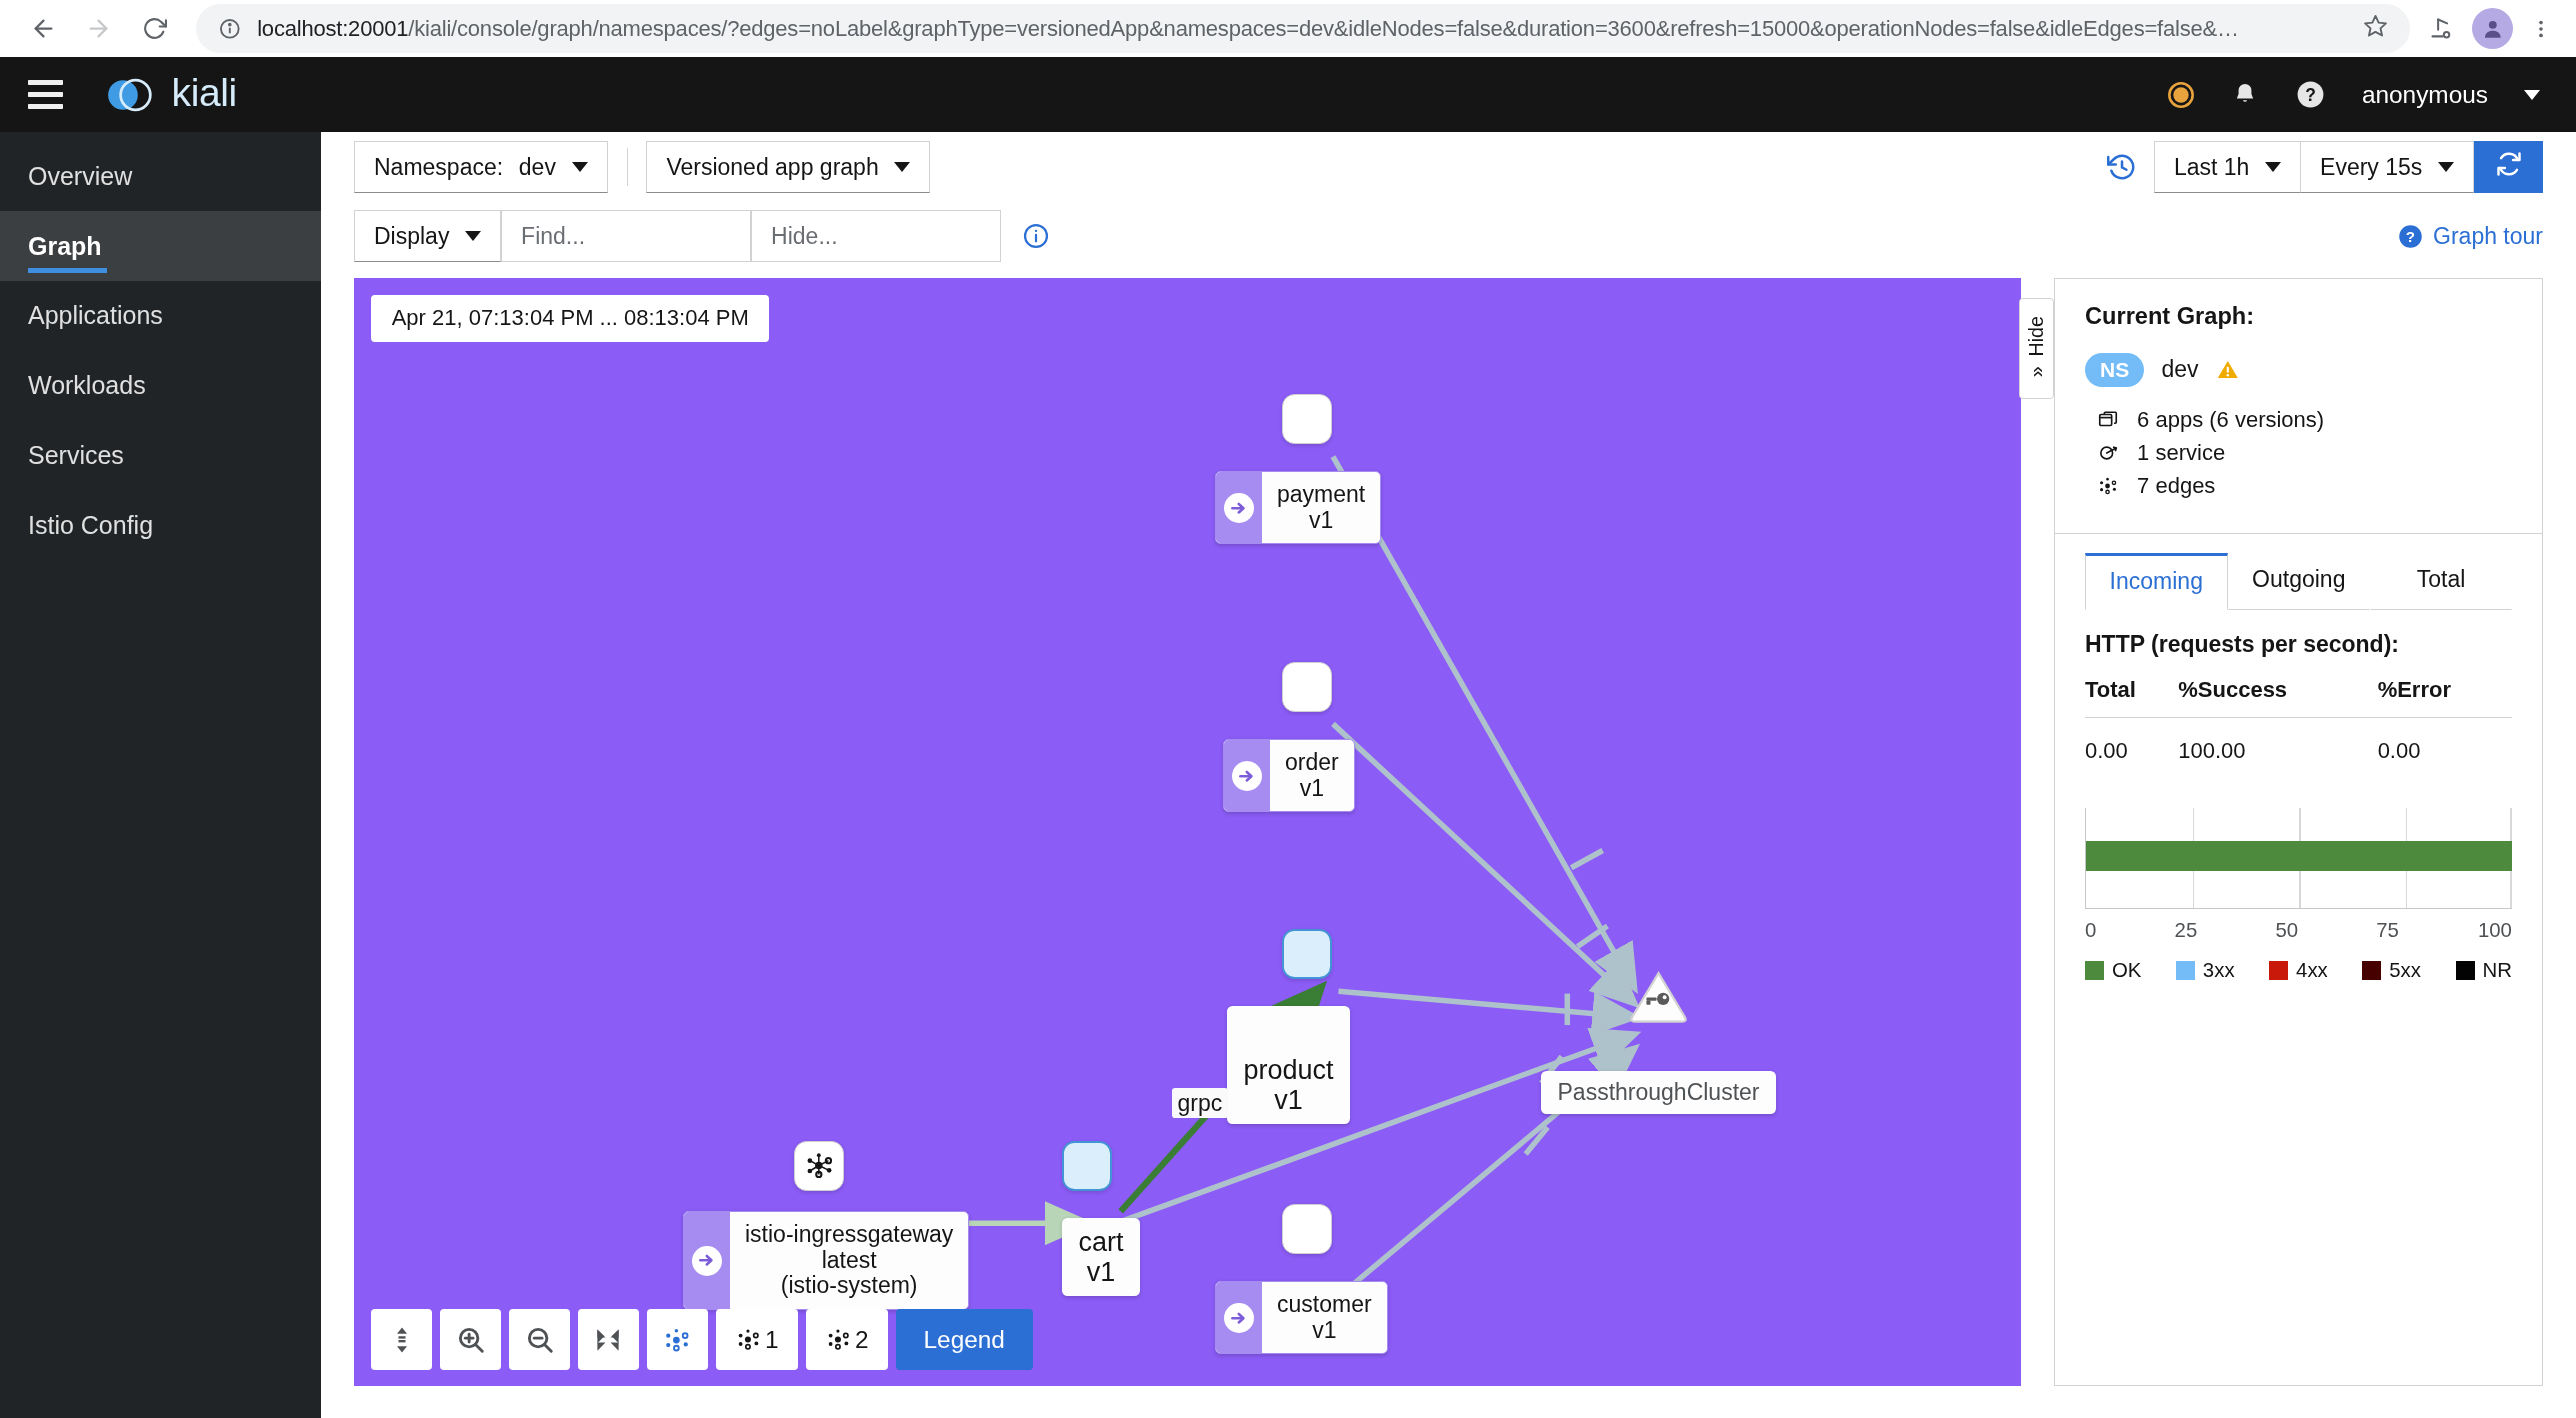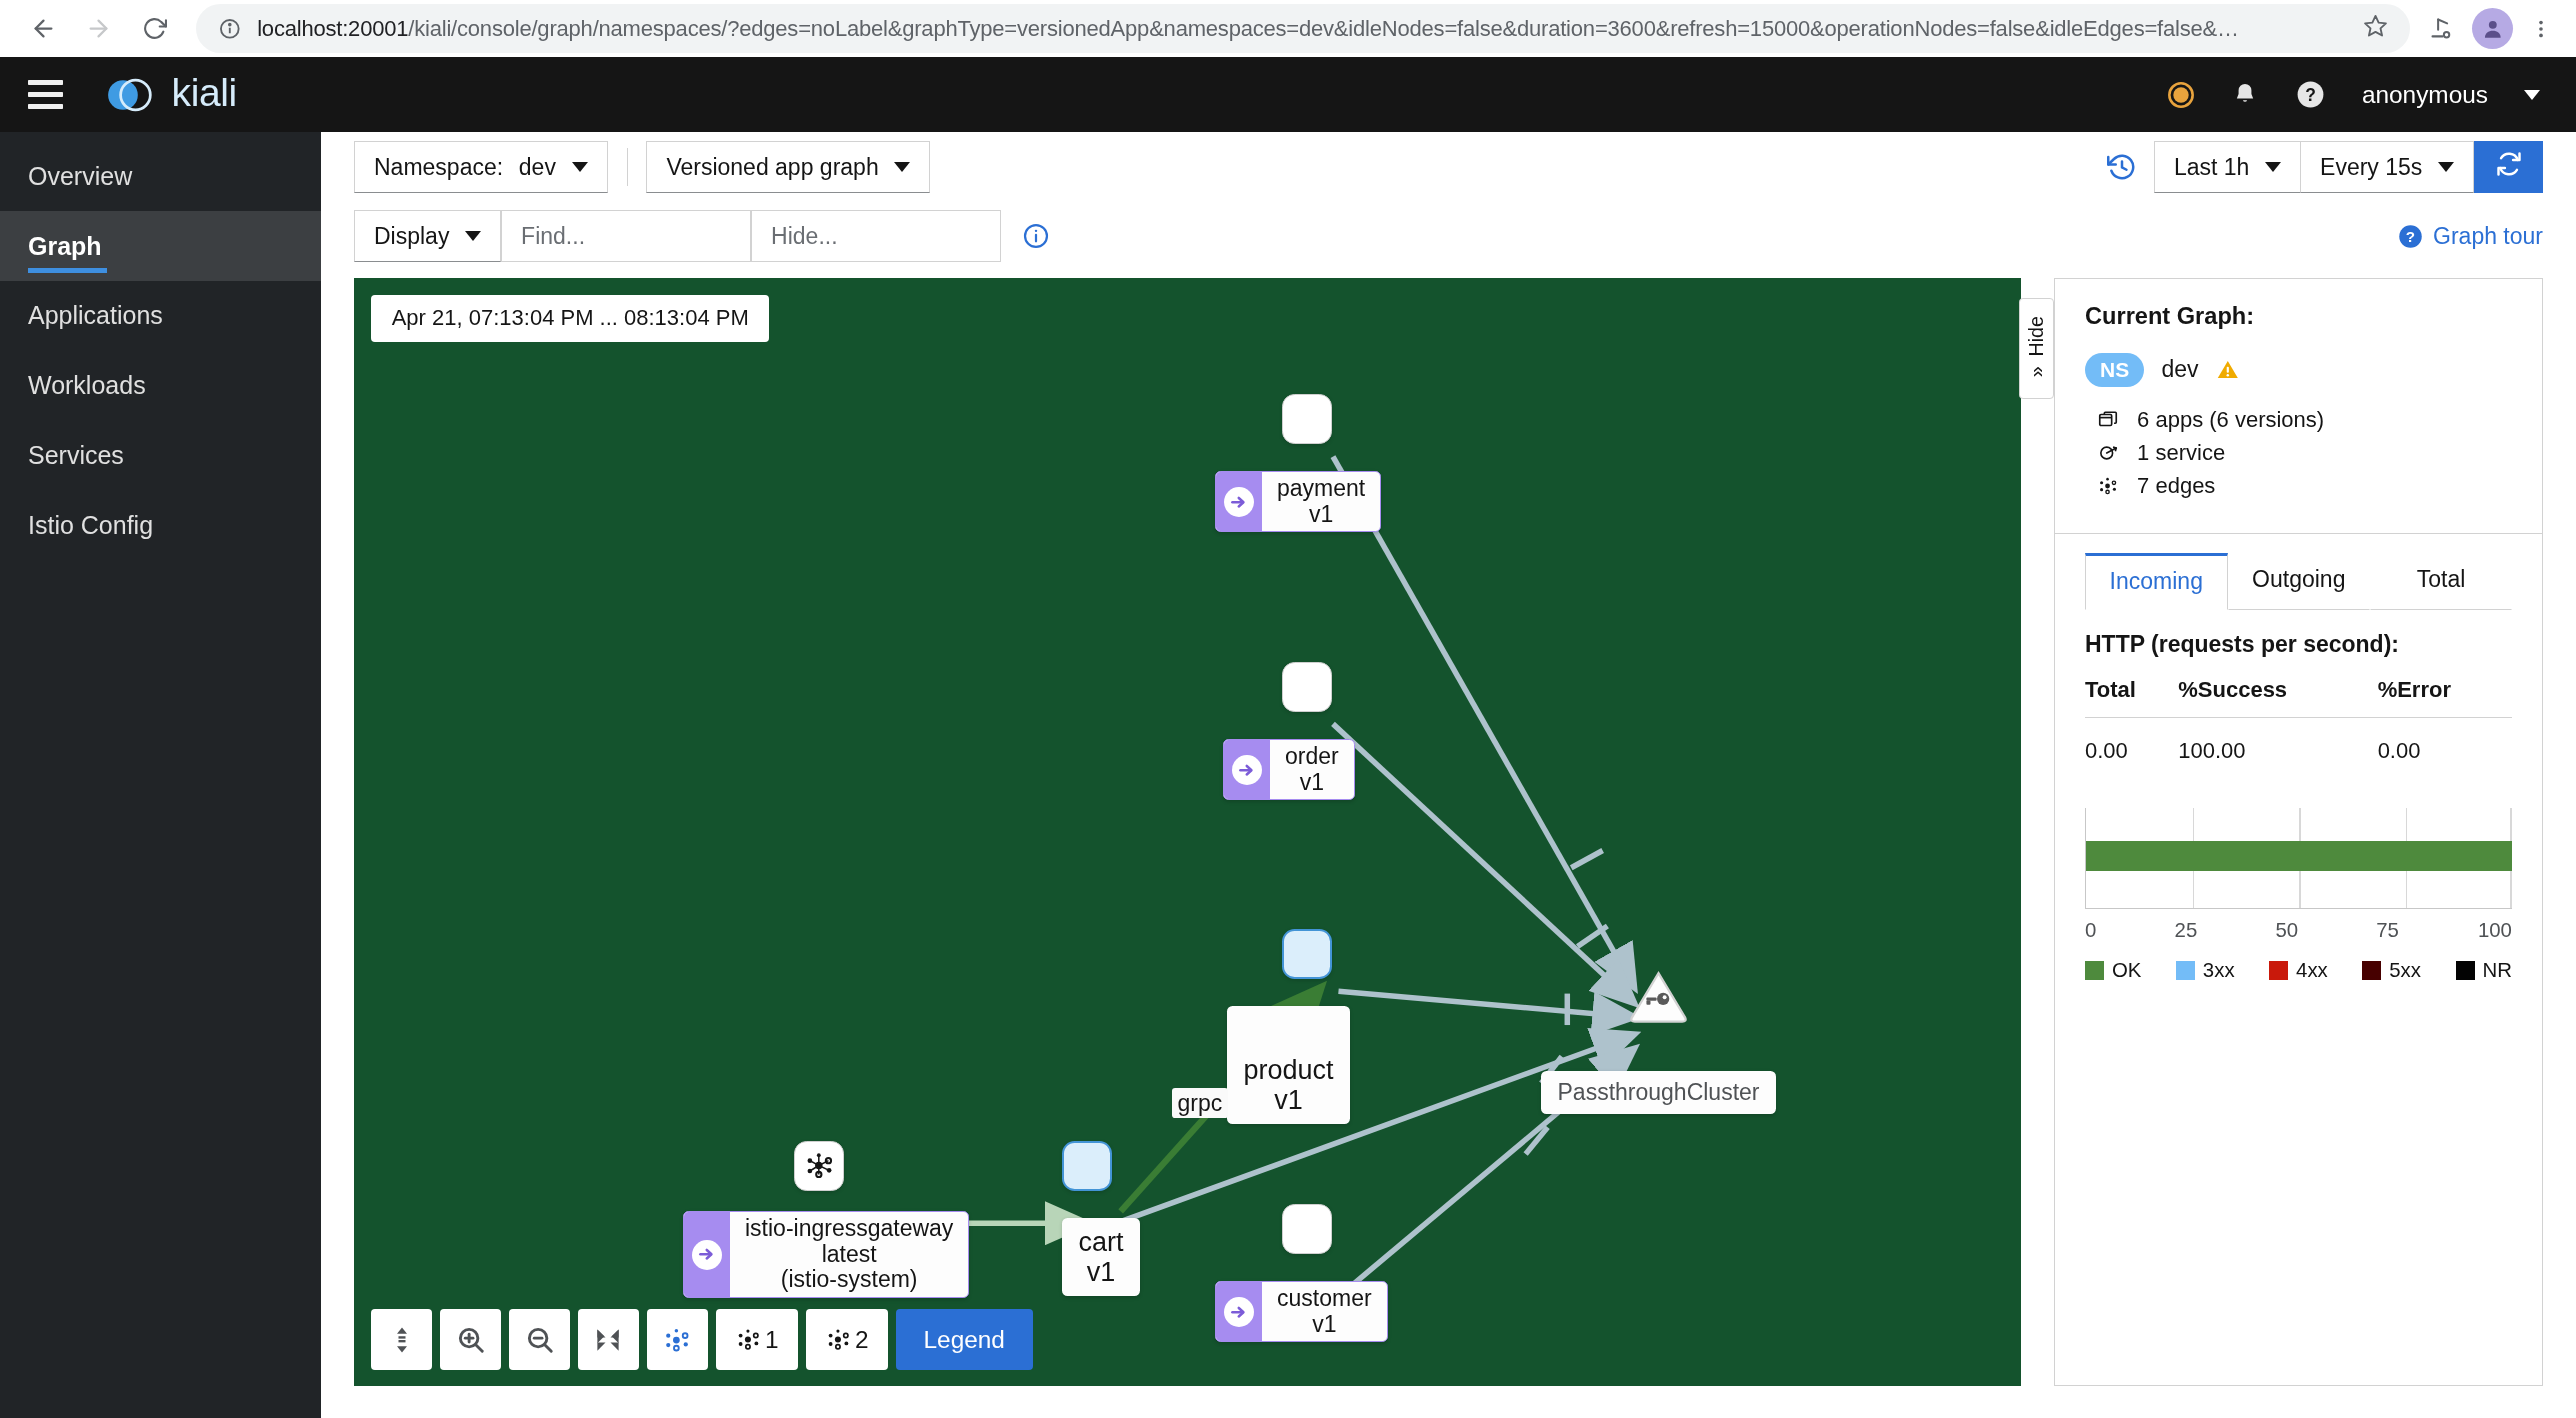--- a/index.html
+++ b/index.html
@@ -199,21 +199,21 @@
   
   .graph-wrap {
     flex: 1;
     display: flex;
     padding: 0 33px 33px 33px;
     min-height: 0;
     gap: 0;
   }
   .graph-canvas {
     flex: 1;
-    background: #14532d;
+    background: #8b5cf6;
     position: relative;
     overflow: hidden;
     min-width: 0;
   }
   .ts-chip {
     position: absolute;
     left: 17.3px; top: 17.3px;
     background: #ffffff;
     border-radius: 3.9px;
     padding: 10.2px 20.4px;
@@ -296,21 +296,21 @@
     width: 46px;
     display: flex; align-items: center; justify-content: center;
     flex: 0 0 auto;
   }
   .badge-circle {
     width: 30px; height: 30px;
     border-radius: 50%;
     background: #ffffff;
     display: flex; align-items: center; justify-content: center;
   }
-  .label-text { padding: 4px 15px; display: flex; flex-direction: column; justify-content: center; }
+  .label-text { padding: 10px 15px; display: flex; flex-direction: column; justify-content: center; }
   .label-plain { padding: 8.6px 16.5px; }
   .edge-label {
     position: absolute;
     background: #fafafa;
     font-size: 23px;
     color: #151515;
     padding: 1.6px 5.5px;
     border-radius: 3.1px;
     z-index: 5;
   }

